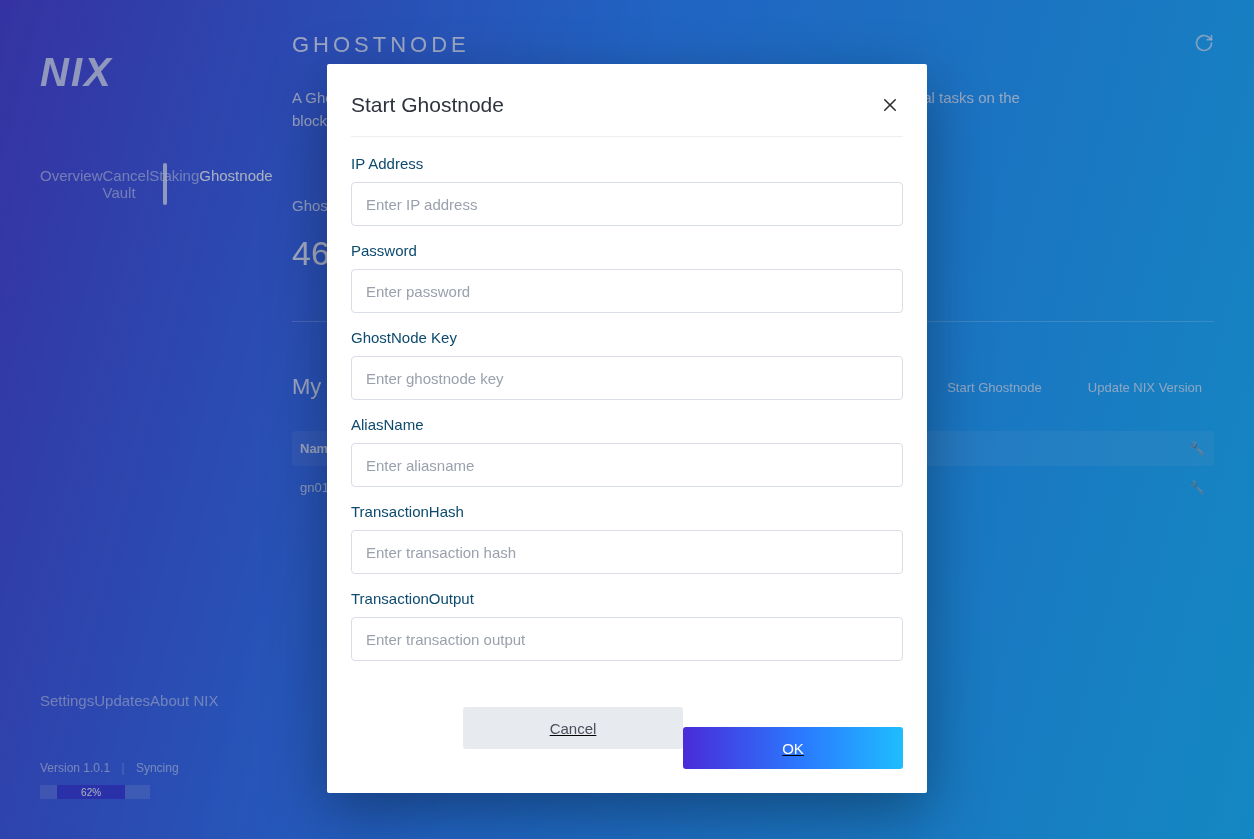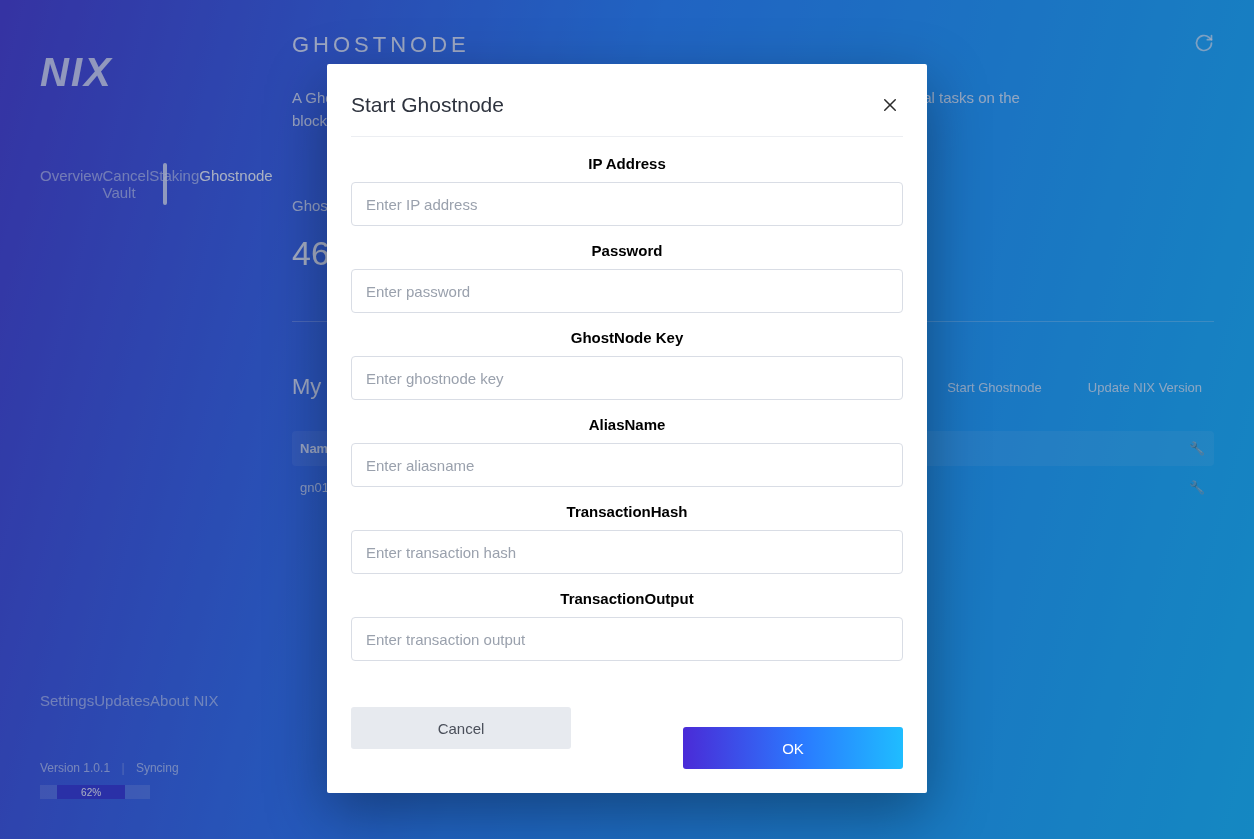--- a/index.html
+++ b/index.html
@@ -181,41 +181,41 @@
   .close-btn {
     width: 26px; height: 26px;
     display: flex; align-items: center; justify-content: center;
     color: #2b2b2b;
     cursor: pointer;
     font-size: 20px;
   }
   .form-group { margin-bottom: 16px; }
   .form-label {
     font-size: 15px;
-    font-weight: 700;
-    color: #000000;
+    font-weight: 400;
+    color: #0c4a6e;
     margin-bottom: 10px;
     display: block;
-    text-align: center;
   }
   .form-input {
     width: 100%;
     height: 44px;
     border: 1px solid #d9dde5;
     border-radius: 4px;
     padding: 0 14px;
     font-size: 15px;
     color: #0f172a;
     outline: none;
   }
   .form-input::placeholder { color: #9aa1ad; }
   .modal-actions {
     display: flex;
-    justify-content: space-between;
+    justify-content: flex-end;
     margin-top: 46px;
+    text-decoration: underline;
   }
   .btn {
     width: 220px;
     height: 42px;
     border: none;
     border-radius: 3px;
     font-size: 15px;
     cursor: pointer;
   }
   .btn-cancel {

